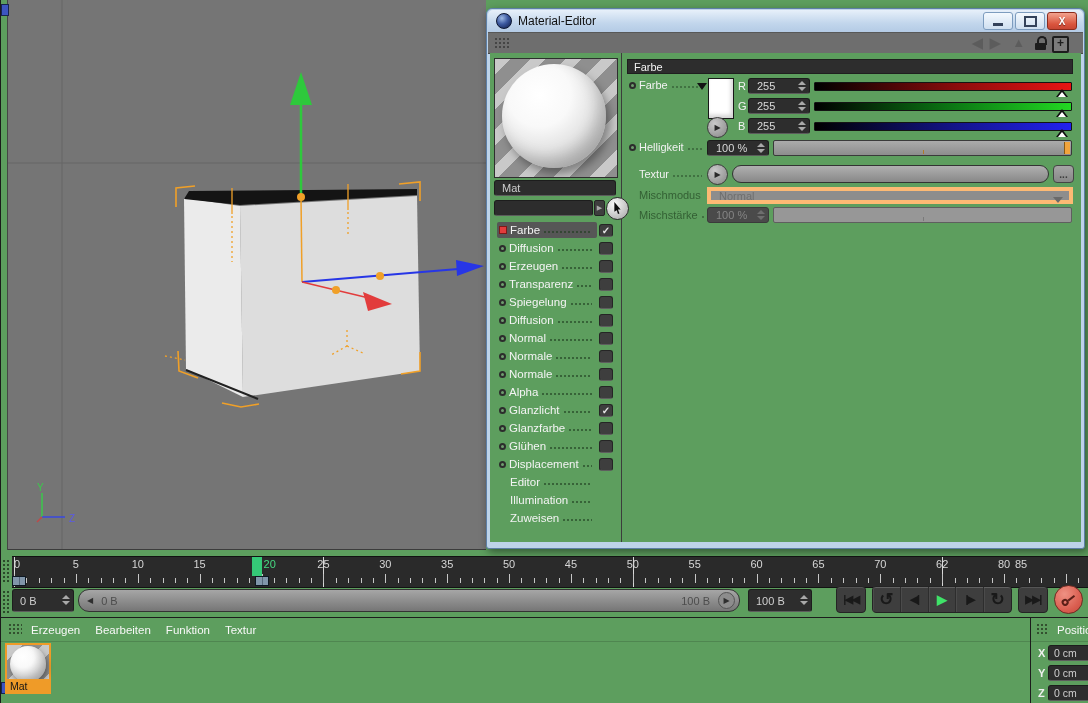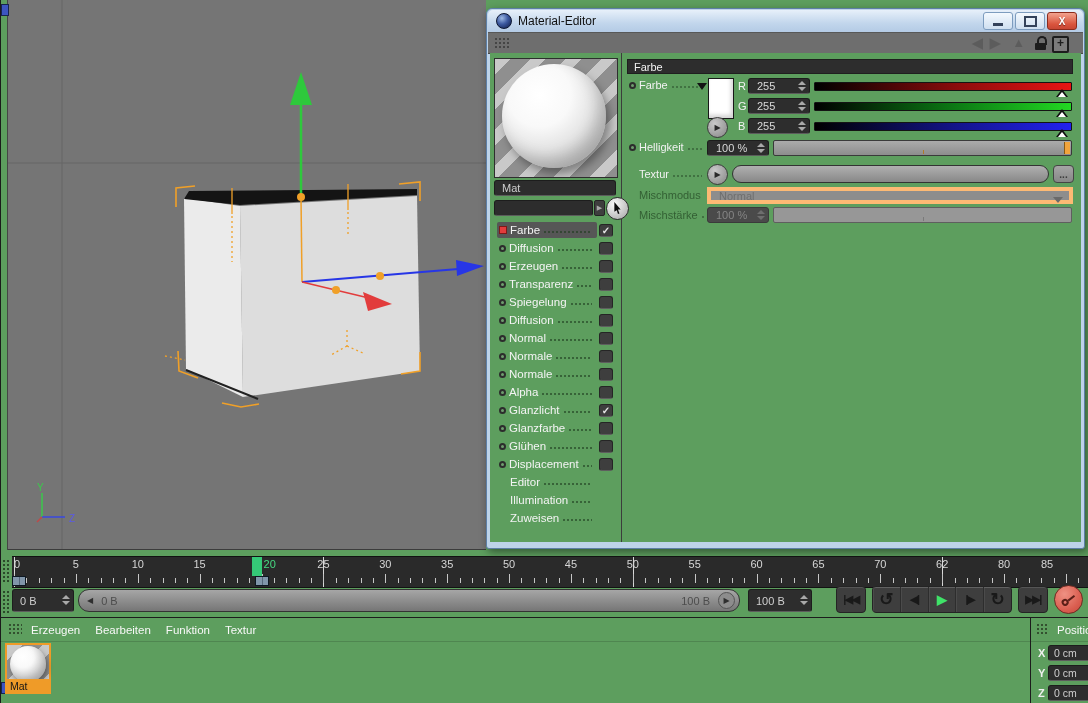--- a/index.html
+++ b/index.html
@@ -578,21 +578,21 @@
       <span class="rlabel" style="left: 435.16px;">35</span>
       <span class="rlabel" style="left: 497.04px;">50</span>
       <span class="rlabel" style="left: 558.92px;">45</span>
       <span class="rlabel" style="left: 620.8px;">50</span>
       <span class="rlabel" style="left: 682.68px;">55</span>
       <span class="rlabel" style="left: 744.56px;">60</span>
       <span class="rlabel" style="left: 806.44px;">65</span>
       <span class="rlabel" style="left: 868.32px;">70</span>
       <span class="rlabel" style="left: 930.2px;">62</span>
       <span class="rlabel" style="left: 992.08px;">80</span>
-      <span class="rlabel" style="left: 1009px; margin-left: 26px;">85</span>
+      <span class="rlabel" style="left: 1009px;">85</span>
       <div class="keymark" style="left: 0px;"></div>
       <div class="keymark" style="left: 242.52px;"></div>
     </div>
   <div class="abs tl-dots" style="left:2px;top:590px;"></div>
   <div id="curframe" class="abs darkfield">
     <span>0 B</span>
       <span class="spin"></span>
   </div>
   <div id="rangebar" class="abs">
     <span class="arrow">◀</span>

